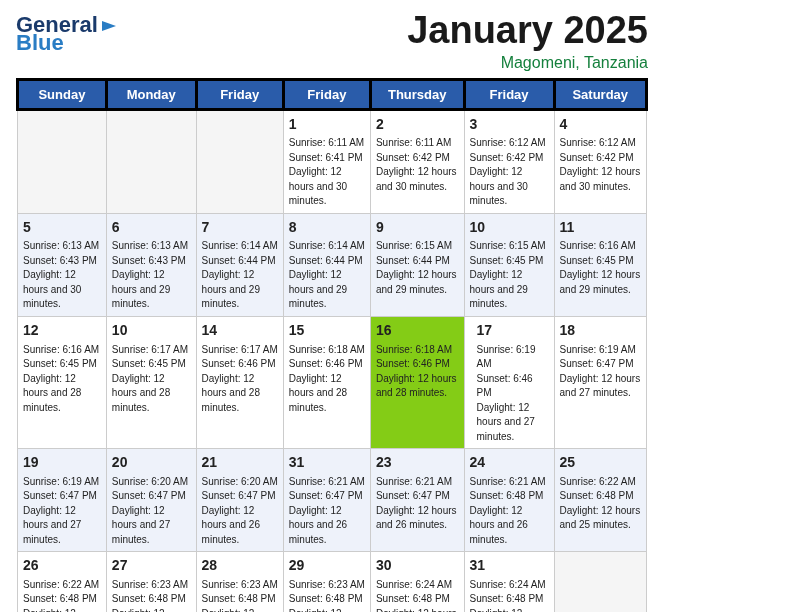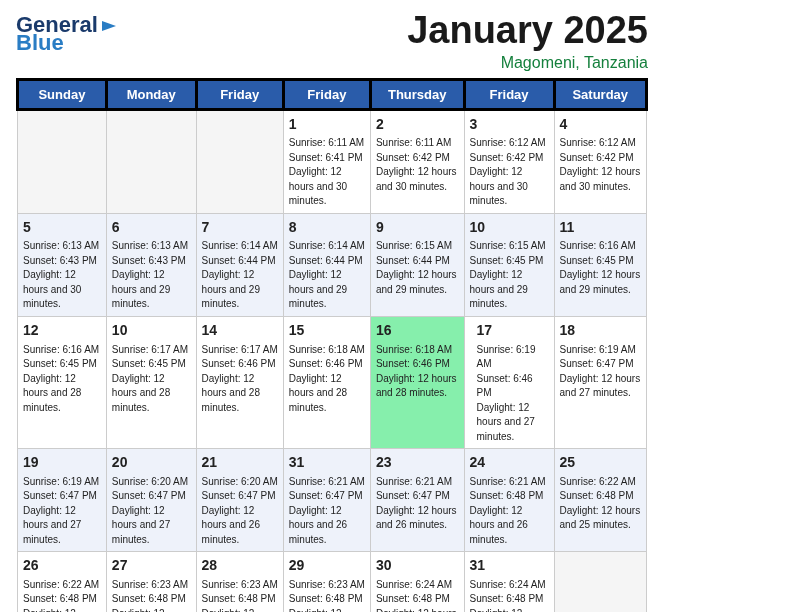--- a/index.html
+++ b/index.html
@@ -194,21 +194,21 @@
             <div class="cell-text">Sunrise: 6:17 AM<br>Sunset: 6:45 PM<br>Daylight: 12 hours and 28 minutes.</div>
           </td>
           <td style="background: rgb(255, 255, 255);">
             <span class="day-num">14</span>
             <div class="cell-text">Sunrise: 6:17 AM<br>Sunset: 6:46 PM<br>Daylight: 12 hours and 28 minutes.</div>
           </td>
           <td style="background: rgb(255, 255, 255);">
             <span class="day-num">15</span>
             <div class="cell-text">Sunrise: 6:18 AM<br>Sunset: 6:46 PM<br>Daylight: 12 hours and 28 minutes.</div>
           </td>
-          <td style="background: #86efac;">
+          <td style="background: #84cc16;">
             <span class="day-num">16</span>
             <div class="cell-text">Sunrise: 6:18 AM<br>Sunset: 6:46 PM<br>Daylight: 12 hours and 28 minutes.</div>
           </td>
           <td style="background: rgb(255, 255, 255); padding-left: 12px;">
             <span class="day-num">17</span>
             <div class="cell-text">Sunrise: 6:19 AM<br>Sunset: 6:46 PM<br>Daylight: 12 hours and 27 minutes.</div>
           </td>
           <td style="background: rgb(255, 255, 255);">
             <span class="day-num">18</span>
             <div class="cell-text">Sunrise: 6:19 AM<br>Sunset: 6:47 PM<br>Daylight: 12 hours and 27 minutes.</div>

